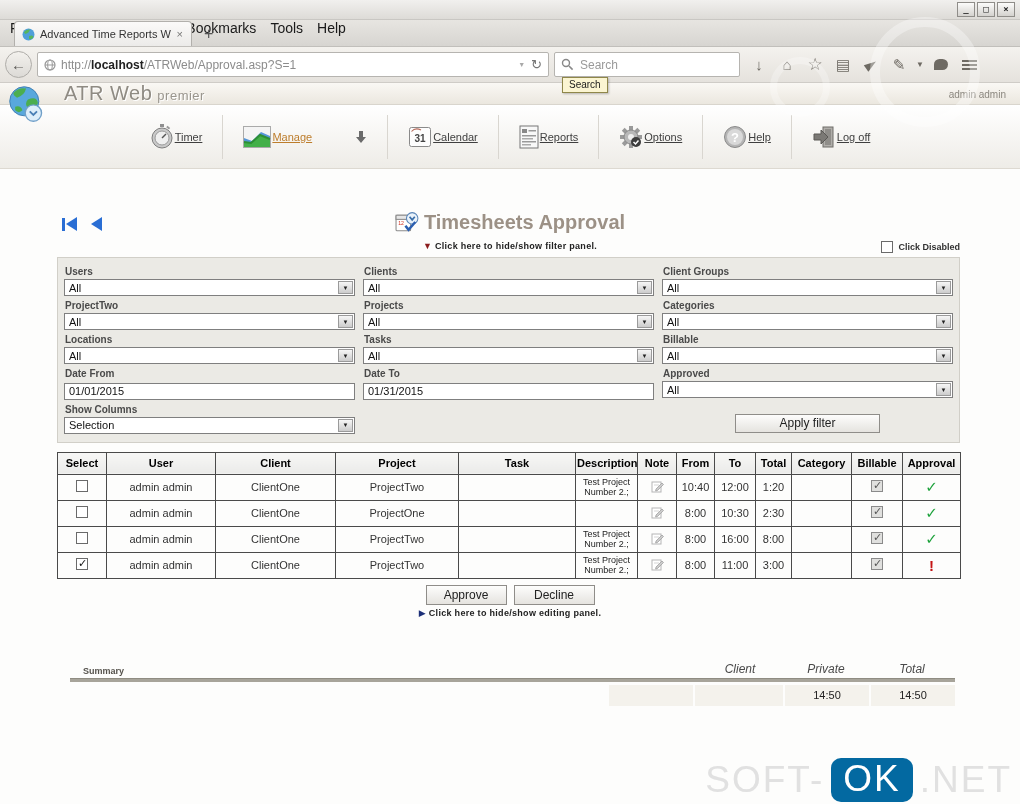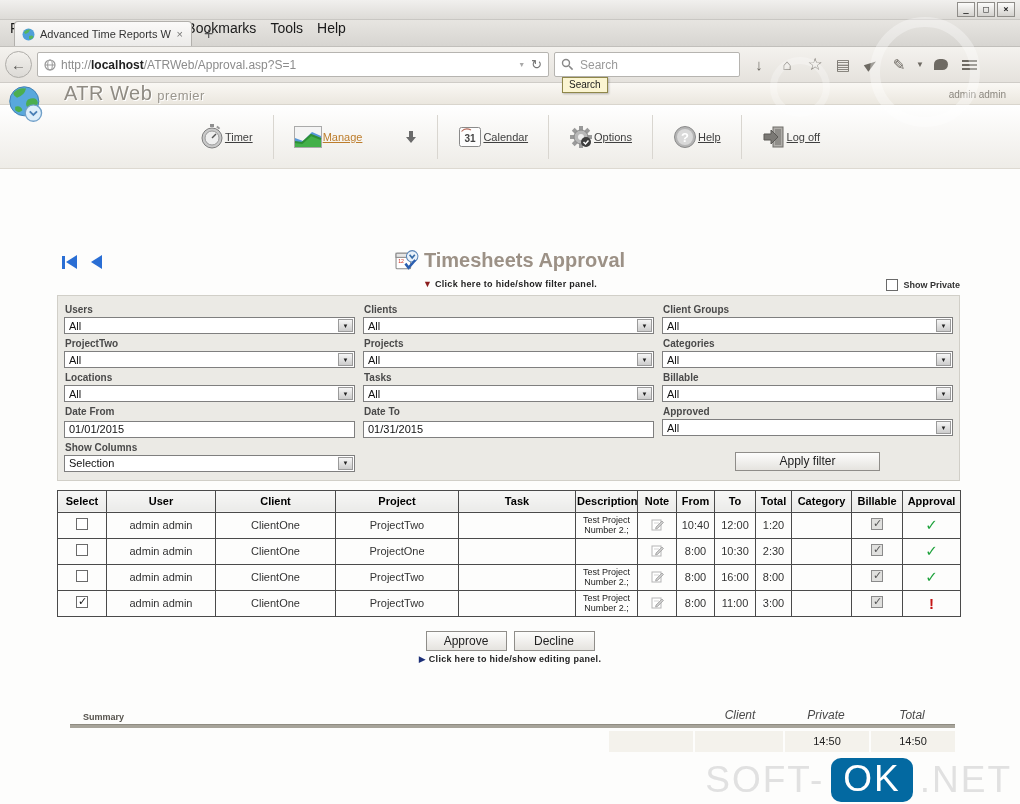--- a/index.html
+++ b/index.html
@@ -103,21 +103,21 @@
   
   .content { position:relative; padding-top:42px; }
   .title-row { position:relative; height:30px; }
   .vcr { position:absolute; left:62px; top:6px; display:flex; gap:14px; align-items:center; }
   .vcr-first { display:flex; align-items:center; gap:1px; }
   .vcr-bar { width:3px; height:13px; background:#2a6ed4; }
   .tri-left {
     width:0; height:0; border-top:7px solid transparent; border-bottom:7px solid transparent;
     border-right:11px solid #2a6ed4;
   }
-  .title-center { display:flex; justify-content:center; align-items:center; gap:4px;margin-top:38px; }
+  .title-center { display:flex; justify-content:center; align-items:center; gap:4px; }
   .page-title { font-size:20px; font-weight:bold; color:#9c9186; }
   .toggle-line { text-align:center; font-size:9px; font-weight:bold; color:#222; letter-spacing:.3px; height:14px; }
   .toggle-line .tri-down { color:#8b1d1d; font-size:9px; }
   .toggle-line .tri-right { color:#1c2f78; font-size:9px; }
   .filter-wrap { position:relative; width:903px; margin-left:57px; }
   .show-disabled {
     position:absolute; right:0; top:-16px; display:flex; align-items:center; gap:5px;
     font-size:9px; font-weight:bold; color:#333;
   }
   .cbx { width:12px; height:12px; border:1px solid #6a6a6a; background:#fff; display:inline-block; position:relative; flex:none; }
@@ -151,21 +151,21 @@
   
   table.grid { border-collapse:collapse; margin:9px 0 0 57px; table-layout:fixed; width:903px; }
   .grid th {
     border:1px solid #4a4a4a; background:linear-gradient(#f7f7f6,#ebebe9);
     font-size:11px; font-weight:bold; color:#000; padding:4px 1px; height:22px;
   }
   .grid td { border:1px solid #4a4a4a; text-align:center; font-size:11px; color:#333; height:26px; padding:1px; }
   .grid td.desc { font-size:9px; color:#222; line-height:1.15; }
   .approval-ok { color:#1ea23c; font-weight:bold; font-size:15px; }
   .approval-warn { color:#c41414; font-weight:bold; font-size:15px; }
-  .action-row { display:flex; justify-content:center; gap:7px; margin-top:14px; }
+  .action-row { display:flex; justify-content:center; gap:7px; margin-top:6px; }
   .act-btn { width:81px; height:20px; }
   .toggle-edit { margin-top:3px; }
   
   .summary { margin:40px 0 0 70px; width:885px; }
   .s-head { display:flex; font-size:12px; font-style:italic; color:#4a4a4a; }
   .s-head .hc { width:86px; text-align:center; }
   .s-label { font-size:9px; font-weight:bold; color:#55524c; padding-left:13px; flex:1; align-self:flex-end; font-style:normal; }
   .s-bar { height:4px; background:#a7a49a; border-top:1px solid #8f8c82; margin-top:2px; }
   .s-row { display:flex; justify-content:flex-end; gap:2px; margin-top:3px; font-size:11px; color:#222; }
   .s-cell { background:#f4f2ec; height:21px; line-height:21px; text-align:center; }
@@ -297,20 +297,32 @@
   </div>
   <div class="nav-item">
     <svg width="24" height="24" viewBox="0 0 24 24">
       <rect x="1.5" y="2.5" width="21" height="19" rx="2" fill="#fdfdfd" stroke="#8a8a8a"></rect>
       <path d="M3.5 6.5 C6 3.5 10 3.5 13 5" stroke="#b66a5a" fill="none" stroke-width="1.1"></path>
       <text x="12" y="17" font-size="10" font-weight="bold" text-anchor="middle" fill="#444" font-family="Liberation Sans,sans-serif">31</text>
     </svg>
     <span class="nav-label">Calendar</span>
   </div>
   <div class="nav-item">
+    <svg width="20" height="24" viewBox="0 0 20 24">
+      <rect x="1" y="1" width="18" height="22" fill="#f8f8f8" stroke="#777"></rect>
+      <rect x="3" y="4" width="5" height="4" fill="#888"></rect>
+      <rect x="9.5" y="5" width="7.5" height="1.5" fill="#999"></rect>
+      <rect x="3" y="10" width="14" height="1.5" fill="#999"></rect>
+      <rect x="3" y="13" width="11" height="1.5" fill="#aaa"></rect>
+      <rect x="3" y="16" width="14" height="1.5" fill="#999"></rect>
+      <rect x="3" y="19" width="9" height="1.5" fill="#aaa"></rect>
+    </svg>
+    <span class="nav-label">Reports</span>
+  </div>
+  <div class="nav-item">
     <svg width="24" height="24" viewBox="0 0 24 24">
       <g fill="#9a9a9a">
         <rect x="10" y="1" width="4" height="22"></rect>
         <rect x="1" y="10" width="22" height="4"></rect>
         <rect x="10" y="1" width="4" height="22" transform="rotate(45 12 12)"></rect>
         <rect x="10" y="1" width="4" height="22" transform="rotate(-45 12 12)"></rect>
       </g>
       <circle cx="12" cy="12" r="7" fill="#b8b8b8" stroke="#8a8a8a"></circle>
       <circle cx="12" cy="12" r="3" fill="#efefef"></circle>
       <circle cx="17" cy="17" r="5" fill="#3d3d3d"></circle>
@@ -358,21 +370,21 @@
     </div>
   </div>
   <div class="toggle-line">
     <span class="tri-down">▼</span>
     <span>Click here to hide/show filter panel.</span>
   </div>
 
   <div class="filter-wrap">
     <div class="show-disabled">
       <span class="cbx"></span>
-      <span>Show Private</span>
+      <span>Click Disabled</span>
     </div>
     <div class="filter-panel">
       <div>
           <div class="f-label">Users</div>
         <div class="dd">
             <span>All</span>
             <span class="dd-arrow">▼</span>
           </div>
         </div>
       <div>

